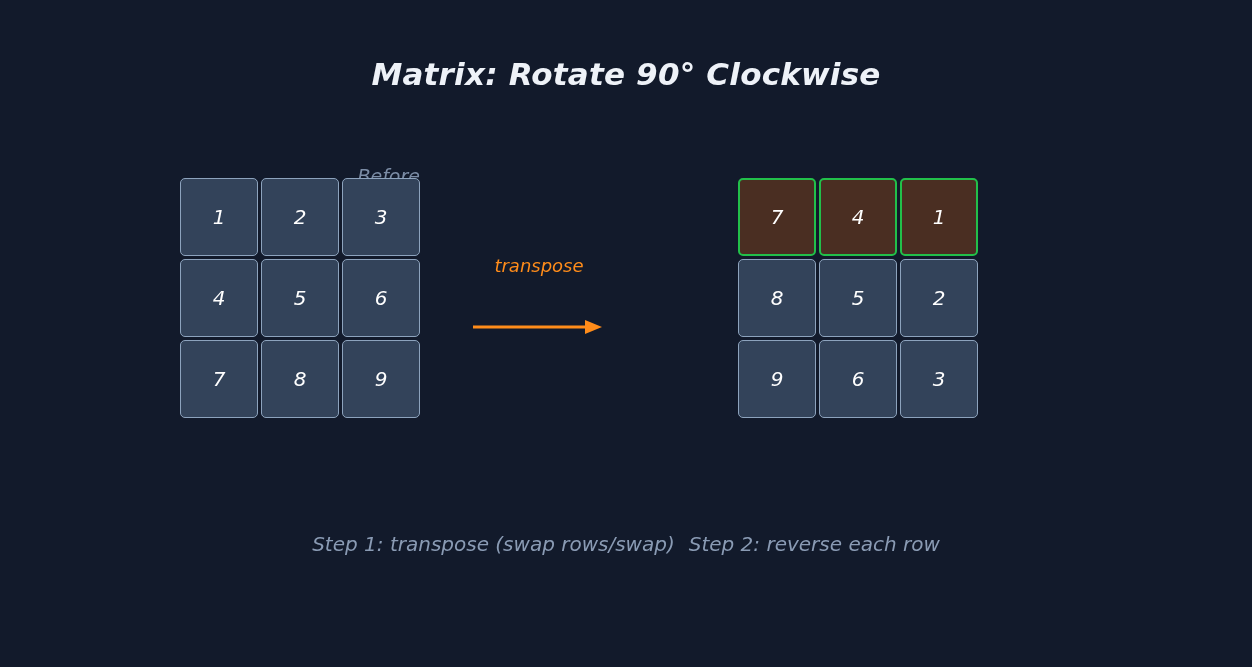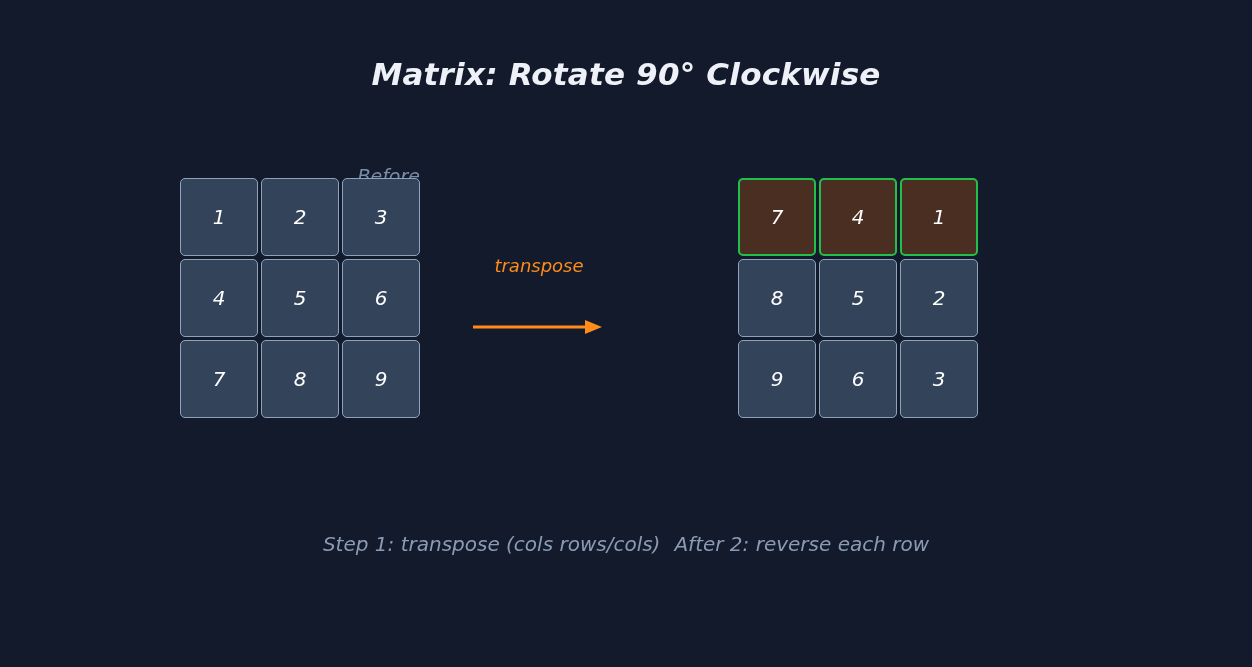--- a/index.html
+++ b/index.html
@@ -141,16 +141,16 @@
     <div id="arrow-label">
       <span class="line1">transpose</span>
     </div>
     <svg id="arrow-svg" width="140" height="20" viewBox="0 0 140 20">
       <line x1="4" y1="10" x2="119" y2="10" stroke="#ff8c1a" stroke-width="3"></line>
       <polygon points="116,3 133,10 116,17" fill="#ff8c1a"></polygon>
     </svg>
   </div>
 
   <div id="caption">
-    <span>Step 1: transpose (cols rows/cols)</span><span class="gap"></span><span>After 2: reverse each row</span>
+    <span>Step 1: transpose (swap rows/swap)</span><span class="gap"></span><span>Step 2: reverse each row</span>
   </div>
 
 </div>
 
 </body></html>

